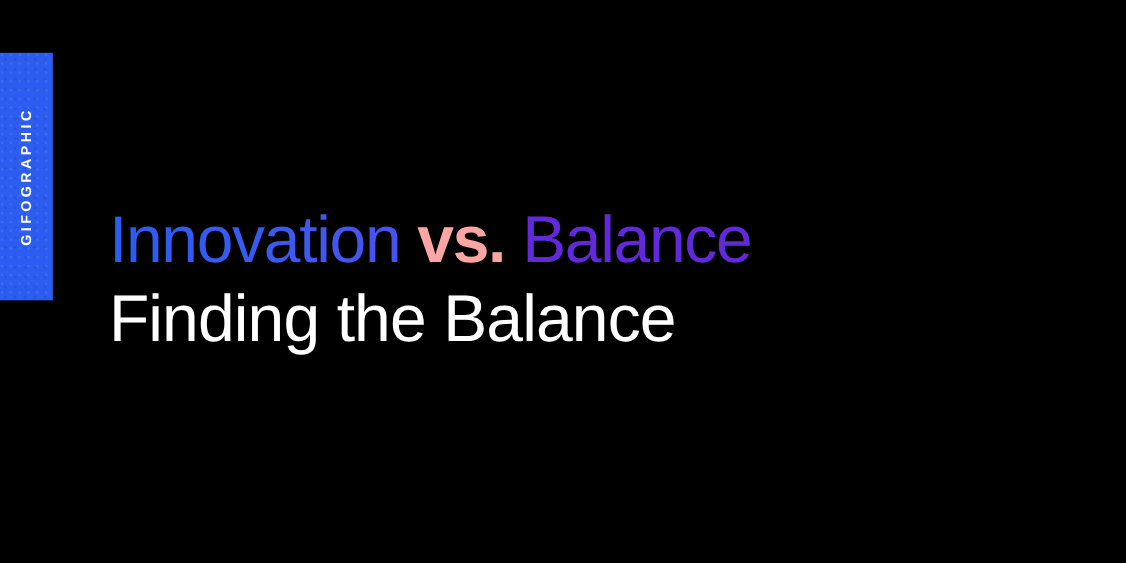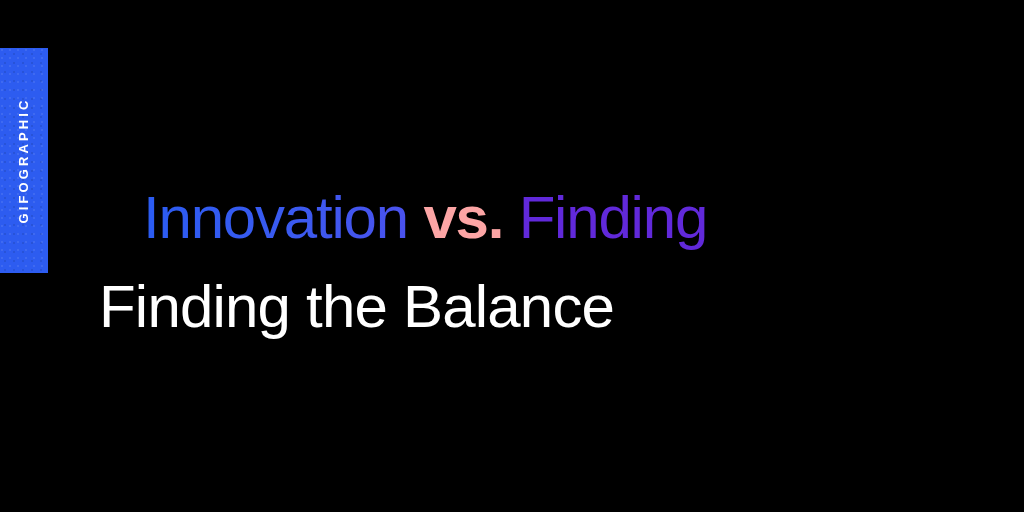--- a/index.html
+++ b/index.html
@@ -79,33 +79,32 @@
     font-weight: 500;
     letter-spacing: -1.2px;
     height: 62px;
   }
 
   #headline-line-2 {
     font-size: 60px;
     font-weight: 300;
     letter-spacing: -0.8px;
     color: #ffffff;
-    margin-top: 27px;
+    margin-top: 10px;
     height: 66px;
   }
 
   
   #headline-word-innovation {
     background-image: linear-gradient(90deg, #2b5cf2 0%, #3a5af0 55%, #4a52ee 100%);
     -webkit-background-clip: text;
     background-clip: text;
     color: transparent;
     -webkit-text-fill-color: transparent;
     font-weight: 500;
-    margin-left: 44px;
   }
   #headline-word-vs {
     color: #fca5a5;
     font-weight: 700;
   }
   #headline-word-reality {
     color: #6129da;
     font-weight: 500;
   }
 </style>
@@ -114,19 +113,19 @@
 
 <div id="canvas">
 
   <div id="brand-ribbon">
     <div id="ribbon-texture"></div>
     <span id="brand-ribbon-label">GIFOGRAPHIC</span>
   </div>
 
   <div id="headline-block">
 
-    <div class="headline-line" id="headline-line-1"><span id="headline-word-innovation">Innovation</span><span> </span><span id="headline-word-vs">vs.</span><span> </span><span id="headline-word-reality">Finding</span></div>
+    <div class="headline-line" id="headline-line-1"><span id="headline-word-innovation">Innovation</span><span> </span><span id="headline-word-vs">vs.</span><span> </span><span id="headline-word-reality">Balance</span></div>
 
     <div class="headline-line" id="headline-line-2">Finding the Balance</div>
 
   </div>
 
 </div>
 
 </body></html>

